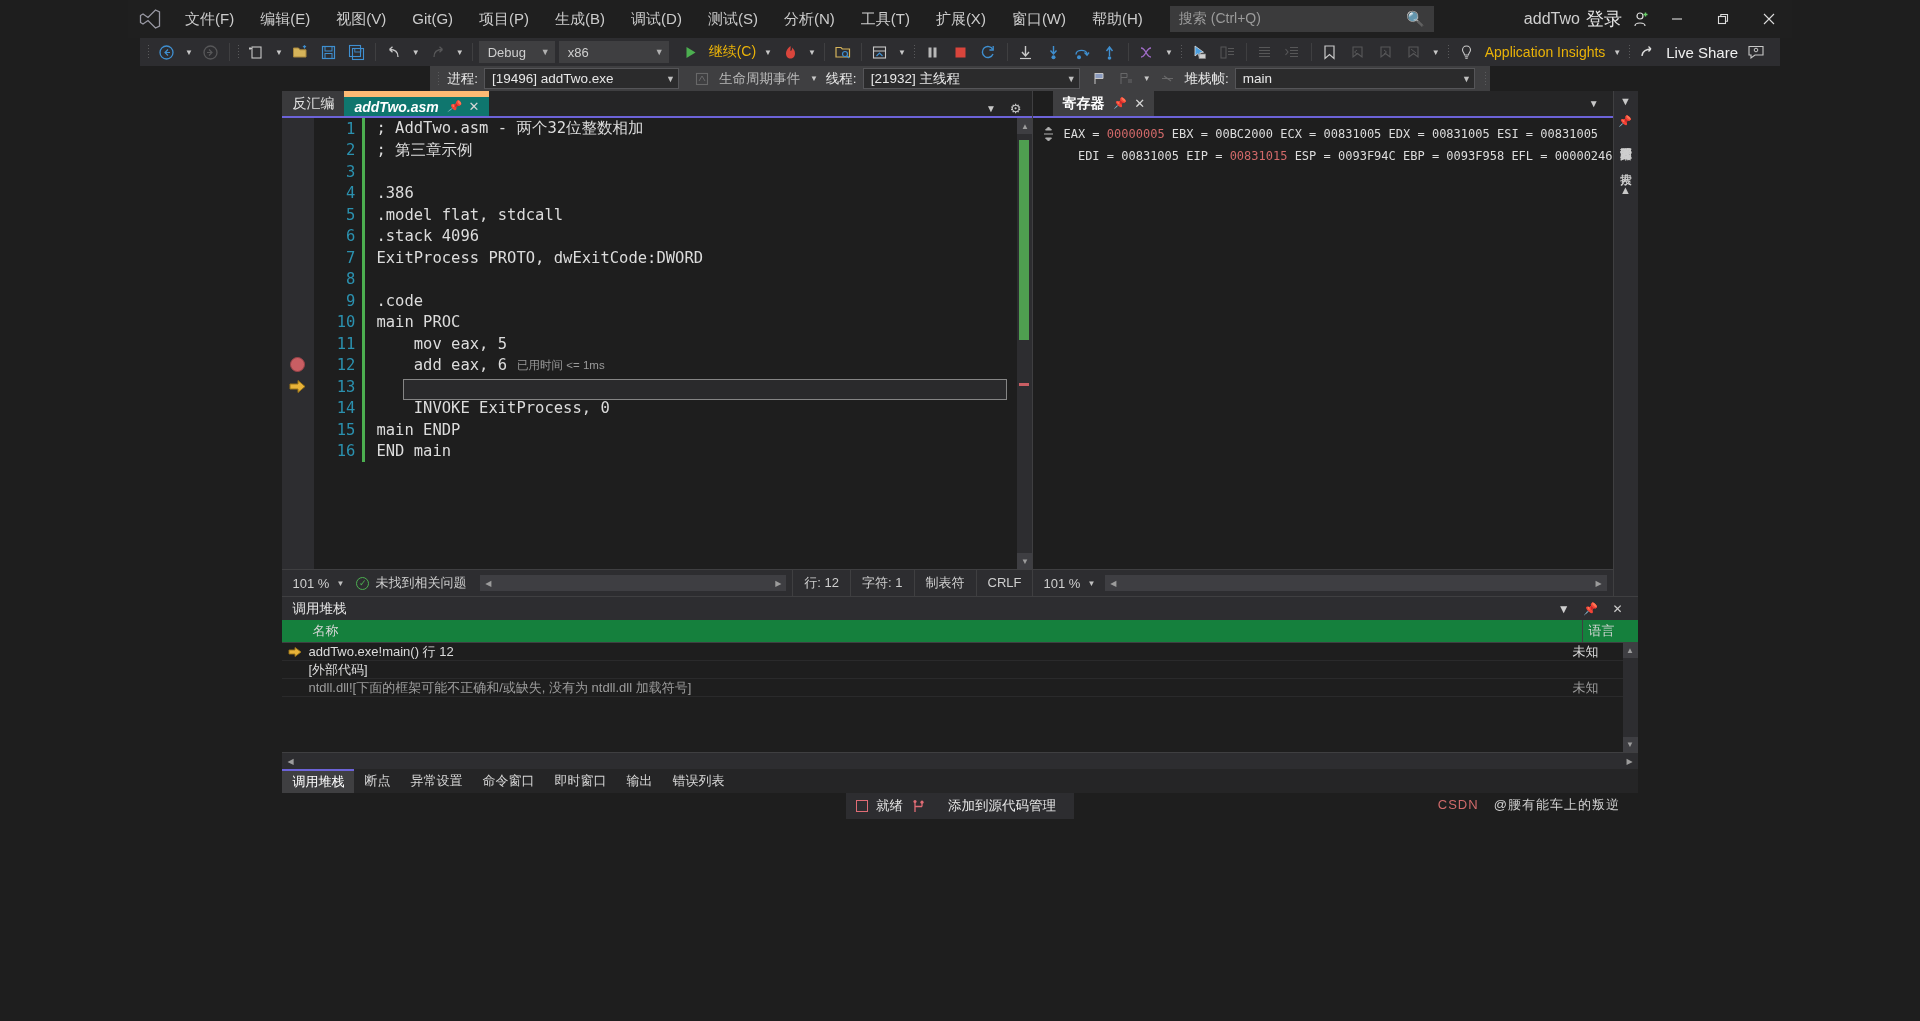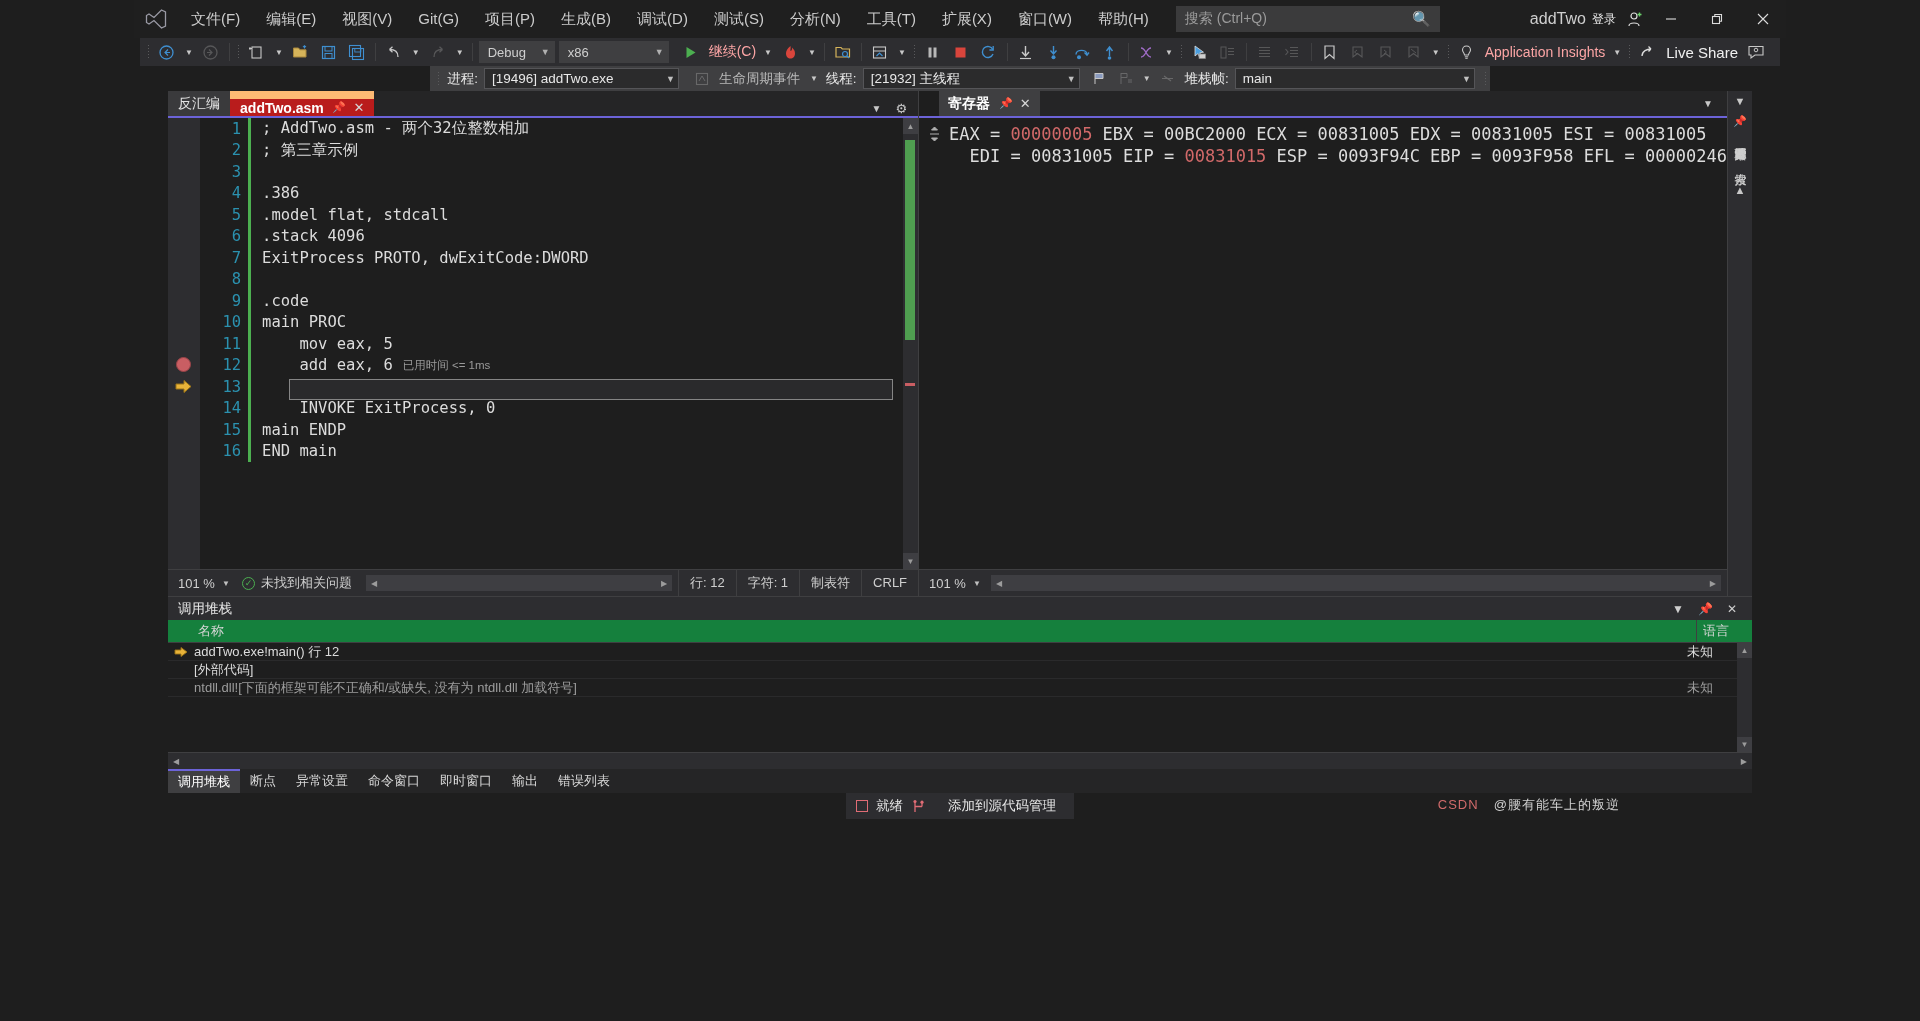--- a/index.html
+++ b/index.html
@@ -17,38 +17,38 @@
   .vs-logo{width:44px;height:38px;display:flex;align-items:center;justify-content:center;}
   .vs-logo svg{display:block;}
   .menu{display:flex;align-items:center;height:38px;}
   .menu-item{padding:0 13px;height:38px;line-height:38px;color:#cccccc;font-size:15px;white-space:nowrap;cursor:default;}
   .searchbox{margin-left:14px;width:264px;height:26px;background:#3b3b3c;border:1px solid #3b3b3c;
     display:flex;align-items:center;padding:0 8px;box-sizing:border-box;}
   .searchbox .ph{flex:1;color:#9b9b9b;font-size:14px;}
   .searchbox .mag{color:#d0d0d0;font-size:15px;}
   .win-title{flex:1;text-align:center;color:#cfcfcf;font-size:16px;padding-left:90px;}
   .title-right{display:flex;align-items:center;height:38px;}
-  .signin{color:#e6e6e6;font-size:12px;padding:0 6px;white-space:nowrap;}
+  .signin{color:#e6e6e6;font-size:18px;padding:0 6px;white-space:nowrap;}
   .signin-ico{width:26px;height:38px;display:flex;align-items:center;justify-content:center;}
   .wbtn{width:46px;height:38px;display:flex;align-items:center;justify-content:center;color:#dcdcdc;font-size:15px;}
 
   
   .toolbar{height:28px;background:#2d2d30;display:flex;align-items:center;flex:0 0 28px;padding-left:4px;}
   .tb{height:24px;min-width:24px;display:flex;align-items:center;justify-content:center;padding:0 2px;color:#c8c8c8;}
   .tb.dis{opacity:.45;}
   .tbsep{width:1px;height:18px;background:#3f3f41;margin:0 4px;}
   .grip{width:9px;height:20px;display:flex;align-items:center;justify-content:center;}
   .grip i{display:block;width:3px;height:16px;
     background-image:radial-gradient(#5a5a5c 40%, transparent 41%);
     background-size:3px 3px;}
   .combo{height:22px;background:#3f3f41;border:1px solid #3f3f41;color:#cfcfcf;font-size:13px;
     display:flex;align-items:center;padding:0 4px 0 8px;box-sizing:border-box;}
   .combo .v{flex:1;white-space:nowrap;overflow:hidden;}
   .combo .ar{color:#b0b0b0;font-size:9px;padding-left:6px;}
-  .tb-label{color:#fca5a5;font-size:14px;padding:0 4px;white-space:nowrap;}
+  .tb-label{color:#eab308;font-size:14px;padding:0 4px;white-space:nowrap;}
   .caret{font-size:8px;color:#c8c8c8;padding:0 4px;}
 
   
   .debugbar{height:25px;background:#3f3f41;display:flex;align-items:center;flex:0 0 25px;padding-left:4px;}
   .dlabel{color:#e6e6e6;font-size:13.5px;padding:0 6px 0 4px;white-space:nowrap;}
   .dcombo{height:21px;background:#2b2b2c;border:1px solid #555558;color:#e8e8e8;font-size:13.5px;
     display:flex;align-items:center;padding:0 3px 0 7px;box-sizing:border-box;}
   .dcombo .v{flex:1;white-space:nowrap;overflow:hidden;}
   .dcombo .ar{color:#c0c0c0;font-size:9px;padding-left:6px;}
   .dbtn{height:21px;min-width:22px;display:flex;align-items:center;justify-content:center;color:#cfcfcf;padding:0 2px;}
@@ -56,21 +56,21 @@
 
   
   .workarea{flex:1;display:flex;flex-direction:column;min-height:0;background:#1e1e1e;}
   .upper{display:flex;flex:0 0 505px;min-height:0;}
 
   
   .edpane{width:750px;display:flex;flex-direction:column;background:#1e1e1e;}
   .tabrow{height:25px;display:flex;align-items:flex-end;background:#252526;flex:0 0 25px;position:relative;}
   .tab{height:25px;display:flex;align-items:center;padding:0 10px;font-size:14px;box-sizing:border-box;white-space:nowrap;}
   .tab.inactive{background:#3a3a3c;color:#e2e2e2;}
-  .tab.active{background:#b91c1c;color:#ffffff;font-weight:bold;border-top:8px solid #fdba74;}
+  .tab.active{background:#0f766e;color:#ffffff;font-weight:bold;border-top:6px solid #fdba74;font-style:italic;}
   .tab .pin{font-size:11px;color:#cfcfcf;padding-left:9px;}
   .tab .x{font-size:13px;color:#d6d6d6;padding-left:7px;}
   .tabrow-right{margin-left:auto;display:flex;align-items:center;padding-right:4px;}
   .tabrow-right span{color:#c8c8c8;font-size:10px;padding:0 7px;}
   .ed-underline{height:2px;background:#6c63d8;flex:0 0 2px;}
   .edbody{flex:1;display:flex;position:relative;min-height:0;background:#1e1e1e;overflow:hidden;}
   .glyph{width:32px;background:#2d2d30;flex:0 0 32px;position:relative;}
   .bp{position:absolute;left:8px;width:15px;height:15px;border-radius:50%;background:#c95e63;border:1px solid #9a4348;box-sizing:border-box;}
   .yarrow{position:absolute;left:7px;width:17px;height:15px;}
   .lines{flex:1;position:relative;font-family:"DejaVu Sans Mono","Liberation Mono",monospace;font-size:15.5px;}
@@ -103,21 +103,21 @@
   .regtabrow{height:25px;display:flex;align-items:center;background:#252526;flex:0 0 25px;margin-left:20px;}
   .regtab{height:25px;display:flex;align-items:center;padding:0 9px;background:#3f3f41;color:#fff;font-size:14px;font-weight:bold;}
   .regtab .pin{font-size:11px;color:#cfcfcf;padding-left:9px;font-weight:normal;}
   .regtab .x{font-size:13px;color:#d6d6d6;padding-left:7px;font-weight:normal;}
   .regtab-right{margin-left:auto;display:flex;align-items:center;padding-right:6px;}
   .regtab-right span{color:#c8c8c8;font-size:10px;padding:0 8px;}
   .reg-underline{height:2px;background:#6c63d8;flex:0 0 2px;}
   .regbody{flex:1;display:flex;min-height:0;overflow:hidden;}
   .reg-gutter{width:30px;flex:0 0 30px;background:#1e1e1e;display:flex;justify-content:center;padding-top:8px;}
   .reg-gutter svg{display:block;}
-  .regtext{flex:1;font-family:"DejaVu Sans Mono","Liberation Mono",monospace;font-size:17px;color:#dcdcdc;padding-top:6px;line-height:21.5px;white-space:pre;}
+  .regtext{flex:1;font-family:"DejaVu Sans Mono","Liberation Mono",monospace;font-size:12px;color:#dcdcdc;padding-top:6px;line-height:21.5px;white-space:pre;}
   .regtext .hl{color:#d16969;}
   .reg-status{height:26px;background:#2d2d30;display:flex;align-items:center;flex:0 0 26px;font-size:13px;color:#cfcfcf;border-top:1px solid #3f3f41;}
 
   
   .rdock{width:24px;flex:0 0 24px;background:#2d2d30;display:flex;flex-direction:column;align-items:center;border-left:1px solid #3f3f41;}
   .vtab{writing-mode:vertical-rl;text-orientation:upright;color:#cfcfcf;font-size:12px;padding:6px 0;white-space:nowrap;letter-spacing:0px;}
   .vico{color:#c8c8c8;font-size:11px;padding:4px 0;}
 
   
   .lower{flex:1;display:flex;flex-direction:column;min-height:0;background:#1e1e1e;border-top:1px solid #3f3f41;}

